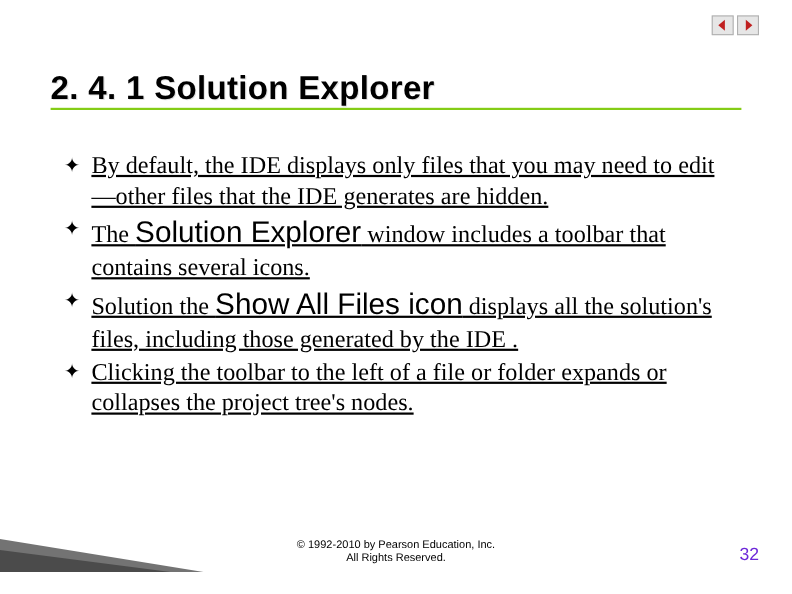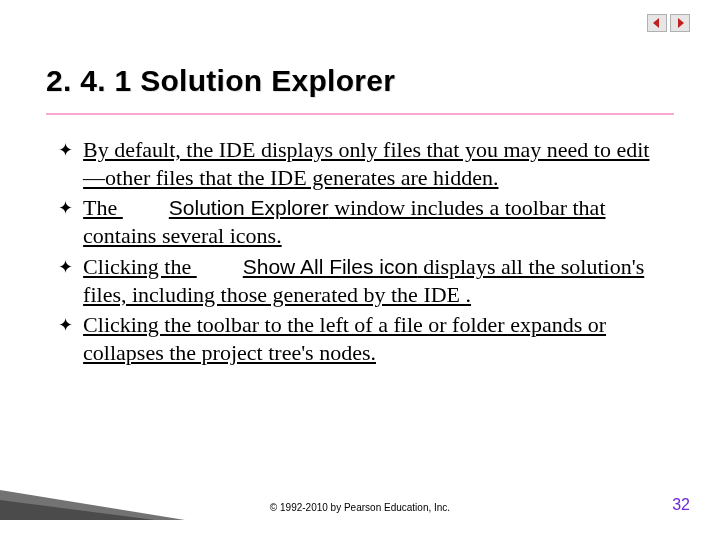--- a/index.html
+++ b/index.html
@@ -26,22 +26,22 @@
     justify-content: center;
     cursor: pointer;
   }
   .nav-arrow svg { width: 12px; height: 12px; }
   .nav-arrow path { fill: #c02020; }
   .slide-title {
     position: absolute;
     top: 64px;
     left: 46px;
     right: 46px;
-    border-bottom: 2px solid #f9a8d4;
-    padding-bottom: 15px;
+    border-bottom: 2px solid #84cc16;
+    padding-bottom: 0;
   }
   .slide-title h1 {
     font-family: Arial, Helvetica, sans-serif;
     font-size: 30px;
     font-weight: bold;
     color: #000;
     text-shadow: 1px 1px 0 rgba(0,0,0,0.12);
     letter-spacing: 0.3px;
   }
   .body-list {
@@ -64,22 +64,21 @@
     flex-shrink: 0;
   }
   .bullet-text {
     font-size: 22px;
     line-height: 1.28;
     color: #000;
     text-decoration: underline;
   }
   .inline-sans {
     font-family: Arial, Helvetica, sans-serif;
-    font-size: 21px;
-    margin-left: 46px;
+    font-size: 27px;
   }
   .footer-copy {
     position: absolute;
     bottom: 26px;
     left: 0;
     right: 0;
     text-align: center;
     font-family: Tahoma, Arial, sans-serif;
     font-size: 10px;
     color: #000;
@@ -130,34 +129,35 @@
     <span class="bullet-text"><span>By default, the IDE displays only files that you may need to edit—other files that the IDE generates are hidden.</span></span>
   </div>
 
   <div class="bullet-row">
     <span class="bullet-marker">✦</span>
     <span class="bullet-text"><span>The </span><span class="inline-sans">Solution Explorer</span><span> window includes a toolbar that contains several icons.</span></span>
   </div>
 
   <div class="bullet-row">
     <span class="bullet-marker">✦</span>
-    <span class="bullet-text"><span>Clicking the </span><span class="inline-sans">Show All Files icon</span><span>  displays all the solution's files, including those generated by the IDE .</span></span>
+    <span class="bullet-text"><span>Solution the </span><span class="inline-sans">Show All Files icon</span><span>  displays all the solution's files, including those generated by the IDE .</span></span>
   </div>
 
   <div class="bullet-row">
     <span class="bullet-marker">✦</span>
     <span class="bullet-text"><span>Clicking the toolbar to the left of a file or folder expands or collapses the project tree's nodes.</span></span>
   </div>
 
 </div>
 
 <div class="decor-shadow">
   <svg viewBox="0 0 185 40" preserveAspectRatio="none">
     <polygon points="0,40 0,10 185,40" fill="rgba(0,0,0,0.55)"></polygon>
     <polygon points="0,40 0,20 155,40" fill="rgba(0,0,0,0.35)"></polygon>
   </svg>
 </div>
 
 <div class="footer-copy">
   <div>© 1992-2010 by Pearson Education, Inc.</div>
+  <div>All Rights Reserved.</div>
 </div>
 
 <div class="page-num">32</div>
 
 </body></html>

